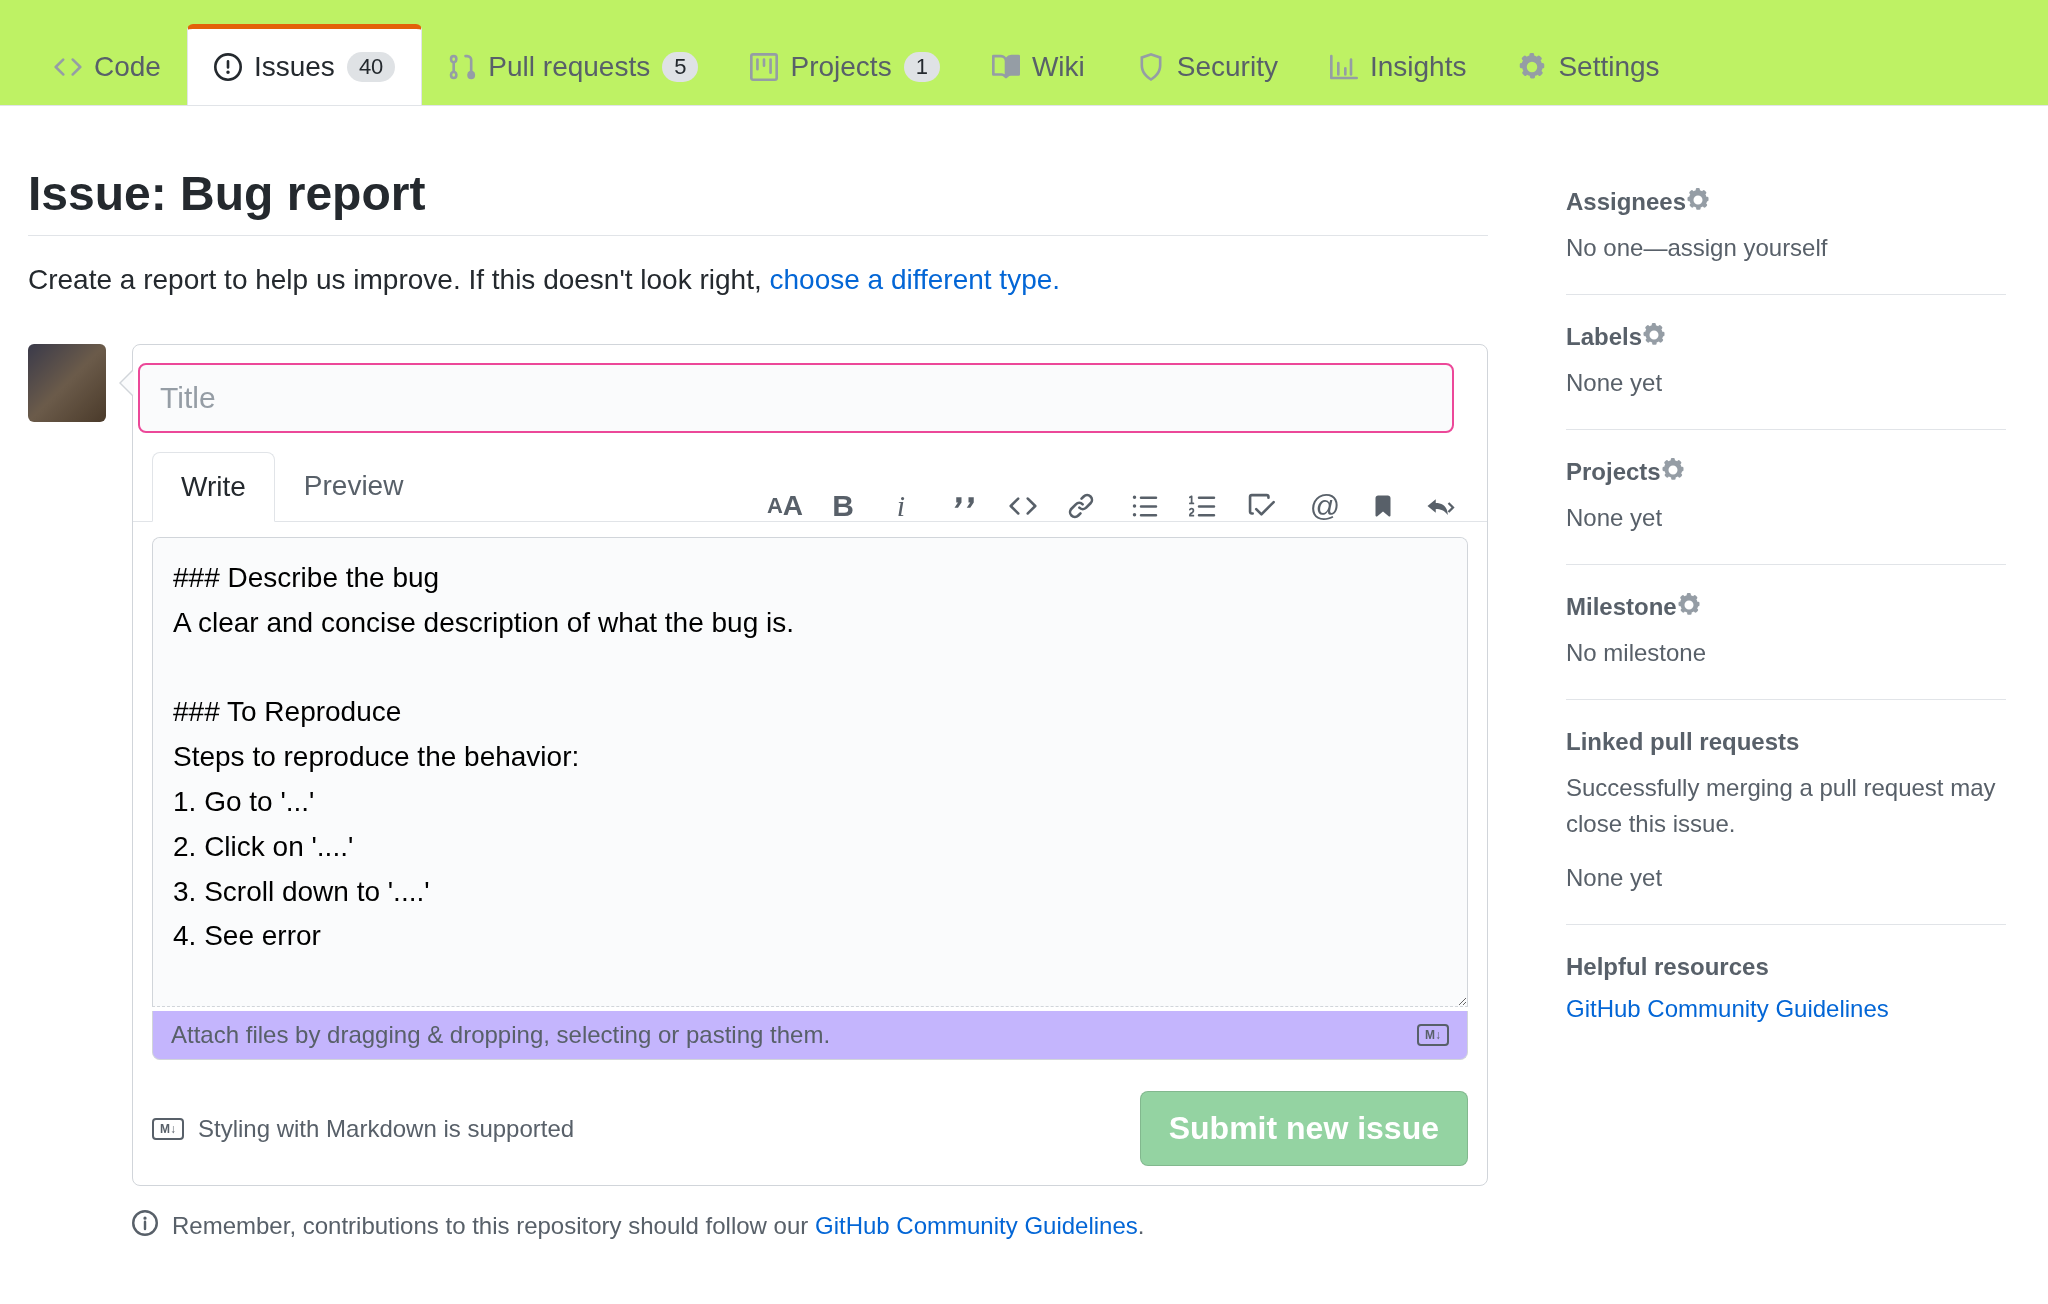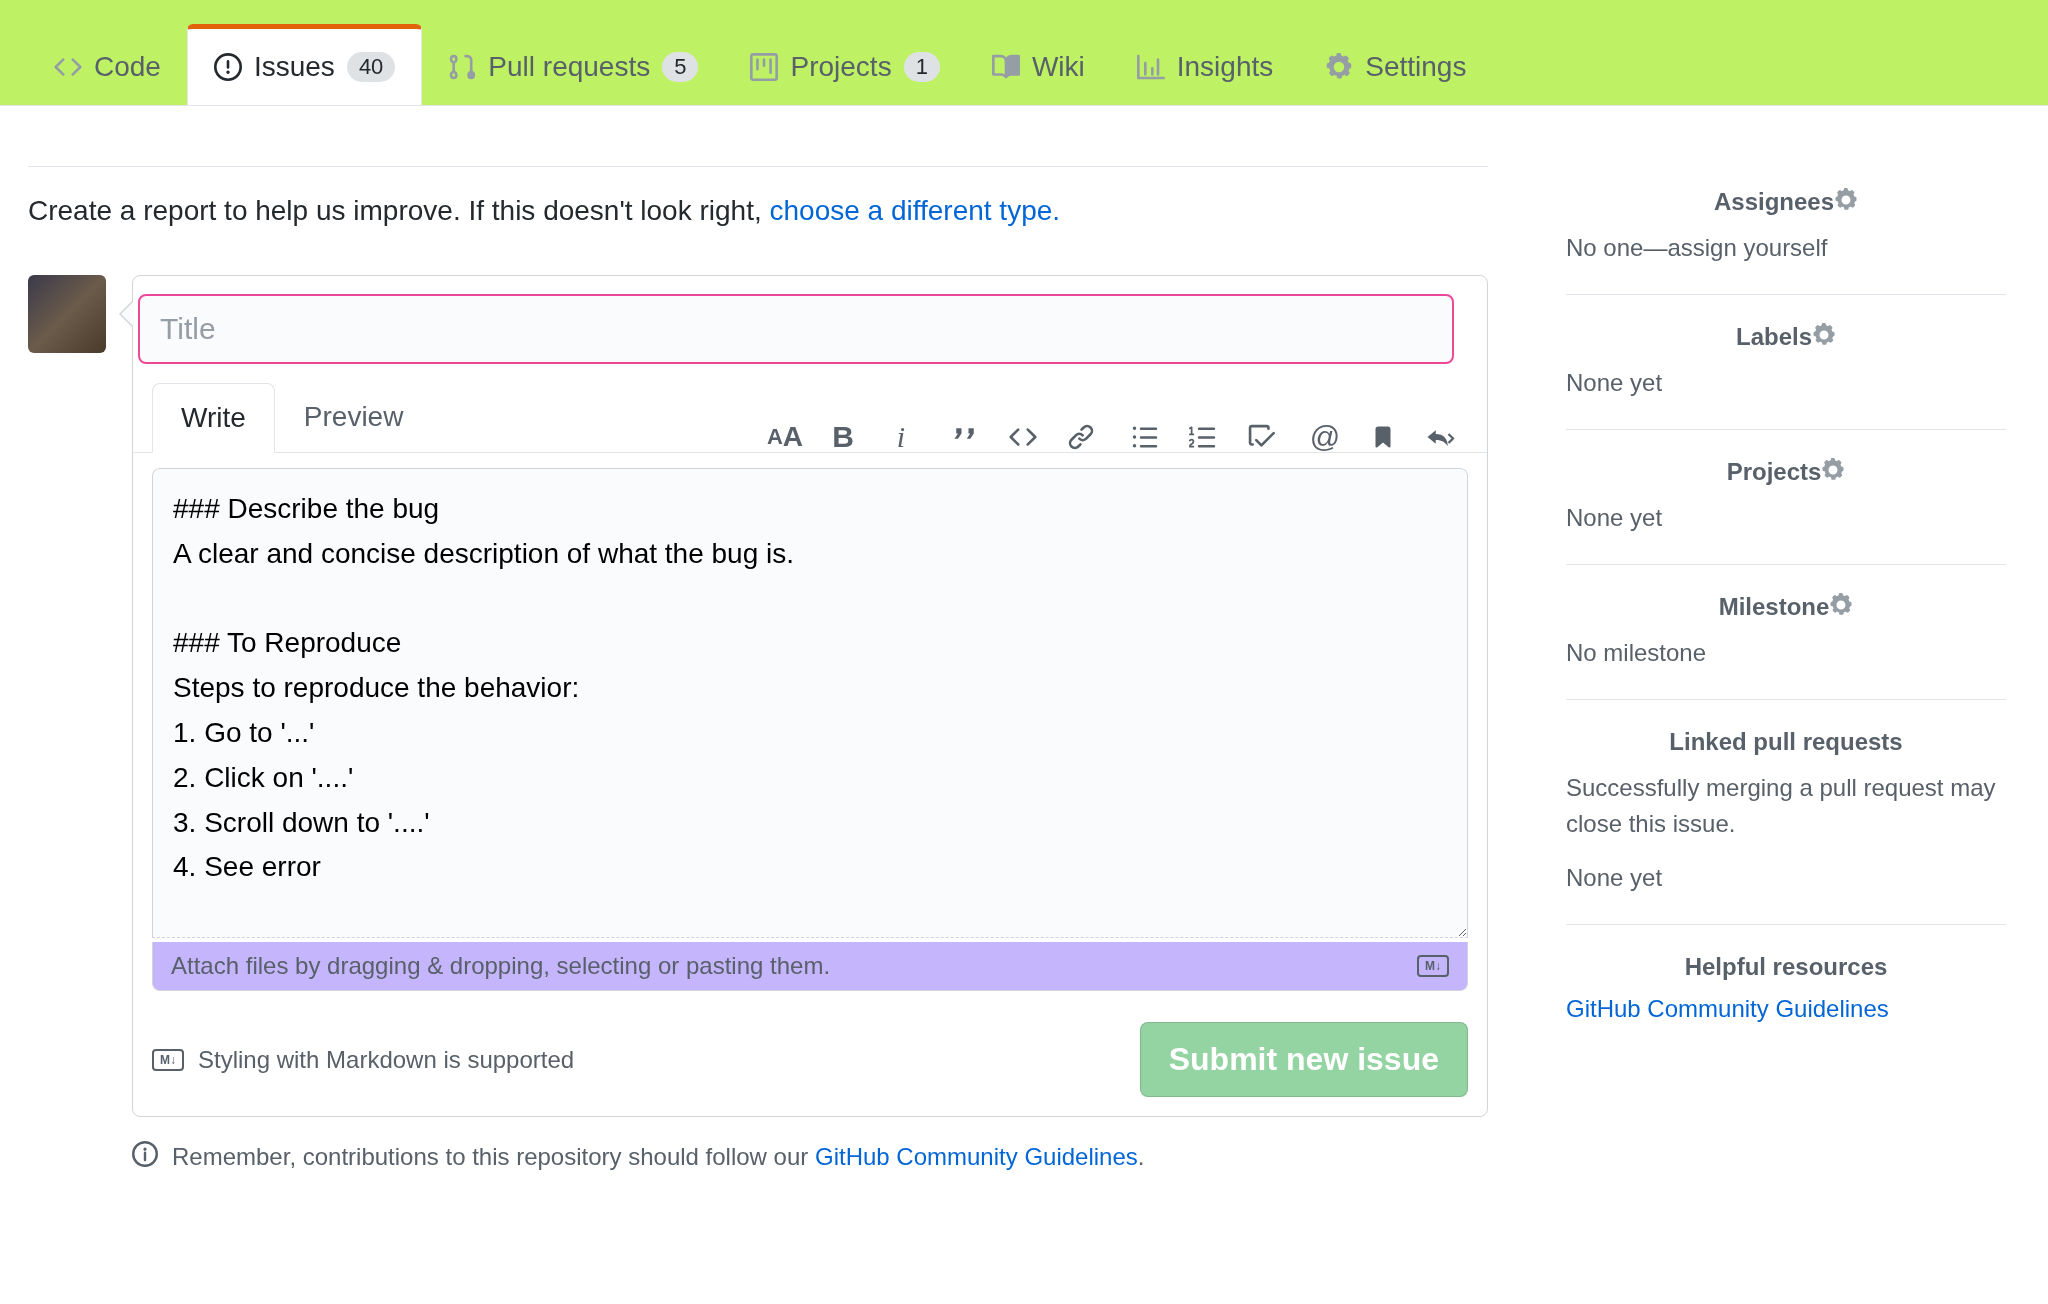--- a/index.html
+++ b/index.html
@@ -170,21 +170,21 @@
   display: flex;
   align-items: center;
   gap: 14px;
   font-size: 24px;
   color: #586069;
   padding-left: 104px;
 }
 .contrib-note a { color: #0366d6; text-decoration: none; }
 .sidebar-section { border-bottom: 1px solid #e1e4e8; padding: 28px 0; }
 .sidebar-section:first-child { padding-top: 0; }
-.sidebar-header { display: flex; justify-content: center; align-items: center; margin-bottom: 14px; }
+.sidebar-header { display: flex; justify-content: flex-start; align-items: center; margin-bottom: 14px; }
 .sidebar-header h3 { font-size: 24px; font-weight: 600; color: #586069; }
 .sidebar-body { font-size: 24px; color: #586069; line-height: 1.5; }
 .sidebar-gear { color: #959da5; cursor: pointer; }
 .resource-link { color: #0366d6; text-decoration: none; font-size: 24px; display: block; margin-top: 14px; }
 .md-badge {
   display: inline-flex;
   align-items: center;
   justify-content: center;
   width: 32px; height: 22px;
   border: 2px solid #586069;
@@ -237,38 +237,47 @@
     <span class="tabnav-icon">
         <svg width="28" height="28" viewBox="0 0 16 16" fill="#959da5">
           <path d="M0 1.75A.75.75 0 01.75 1h4.253c1.227 0 2.317.59 3 1.501A3.744 3.744 0 0111.006 1h4.245a.75.75 0 01.75.75v10.5a.75.75 0 01-.75.75h-4.507a2.25 2.25 0 00-1.591.659l-.622.621a.75.75 0 01-1.06 0l-.622-.621A2.25 2.25 0 005.258 13H.75a.75.75 0 01-.75-.75V1.75zm8.755 3a2.25 2.25 0 012.25-2.25H14.5v9h-3.757c-.71 0-1.4.201-1.992.572l.004-7.322zm-1.504 7.324l.004-5.073-.002-2.253A2.25 2.25 0 005.003 2.5H1.5v9h3.757a3.75 3.75 0 011.994.574z"></path>
         </svg>
       </span>
     <span>Wiki</span>
   </div>
   <div class="tabnav-item">
     <span class="tabnav-icon">
         <svg width="28" height="28" viewBox="0 0 16 16" fill="#959da5">
+          <path d="M8 0l6 2v5c0 4-2.5 7-6 9-3.5-2-6-5-6-9V2l6-2zm0 1.6L3.5 3.1v3.9c0 3.1 1.9 5.6 4.5 7.3 2.6-1.7 4.5-4.2 4.5-7.3V3.1L8 1.6z"></path>
+        </svg>
+      </span>
+    <span>Security</span>
+  </div>
+  <div class="tabnav-item">
+    <span class="tabnav-icon">
+        <svg width="28" height="28" viewBox="0 0 16 16" fill="#959da5">
           <path d="M1.5 1.75a.75.75 0 00-1.5 0v12.5c0 .414.336.75.75.75h14.5a.75.75 0 000-1.5H1.5V1.75zm4 4a.75.75 0 00-1.5 0v6.5a.75.75 0 001.5 0v-6.5zm4 3a.75.75 0 00-1.5 0v3.5a.75.75 0 001.5 0v-3.5zm2.5-5.75a.75.75 0 01.75.75v8.5a.75.75 0 01-1.5 0v-8.5a.75.75 0 01.75-.75z"></path>
         </svg>
       </span>
     <span>Insights</span>
   </div>
   <div class="tabnav-item">
     <span class="tabnav-icon">
         <svg width="28" height="28" viewBox="0 0 16 16" fill="#959da5">
           <path d="M8 0a8 8 0 100 16A8 8 0 008 0zM6 8a2 2 0 114 0 2 2 0 01-4 0z" opacity="0"></path>
           <path d="M7.375 0a.875.875 0 00-.875.875v.58a6 6 0 00-1.54.64l-.41-.41a.875.875 0 00-1.237 0l-.884.884a.875.875 0 000 1.237l.41.41a6 6 0 00-.64 1.54h-.58A.875.875 0 001 6.625v1.25c0 .483.392.875.875.875h.58c.136.54.352 1.057.64 1.54l-.41.41a.875.875 0 000 1.237l.884.884a.875.875 0 001.237 0l.41-.41c.483.288 1 .504 1.54.64v.58c0 .483.392.875.875.875h1.25a.875.875 0 00.875-.875v-.58a6 6 0 001.54-.64l.41.41a.875.875 0 001.237 0l.884-.884a.875.875 0 000-1.237l-.41-.41c.288-.483.504-1 .64-1.54h.58A.875.875 0 0015 7.875v-1.25a.875.875 0 00-.875-.875h-.58a6 6 0 00-.64-1.54l.41-.41a.875.875 0 000-1.237l-.884-.884a.875.875 0 00-1.237 0l-.41.41a6 6 0 00-1.54-.64v-.58A.875.875 0 008.625 0h-1.25zM8 5a3 3 0 110 6 3 3 0 010-6z"></path>
         </svg>
       </span>
     <span>Settings</span>
   </div>
 </div>
 
 <div class="container">
   <div class="main">
+    <h1 class="page-title">Issue: Bug report</h1>
     <div class="title-divider"></div>
     <p class="subtitle">
       <span>Create a report to help us improve. If this doesn't look right, </span><a href="#">choose a different type.</a>
     </p>
 
     <div class="compose-row">
       <div class="avatar"></div>
       <div class="compose">
         <input class="title-input" placeholder="Title" style="">
         <div class="toolbar">

